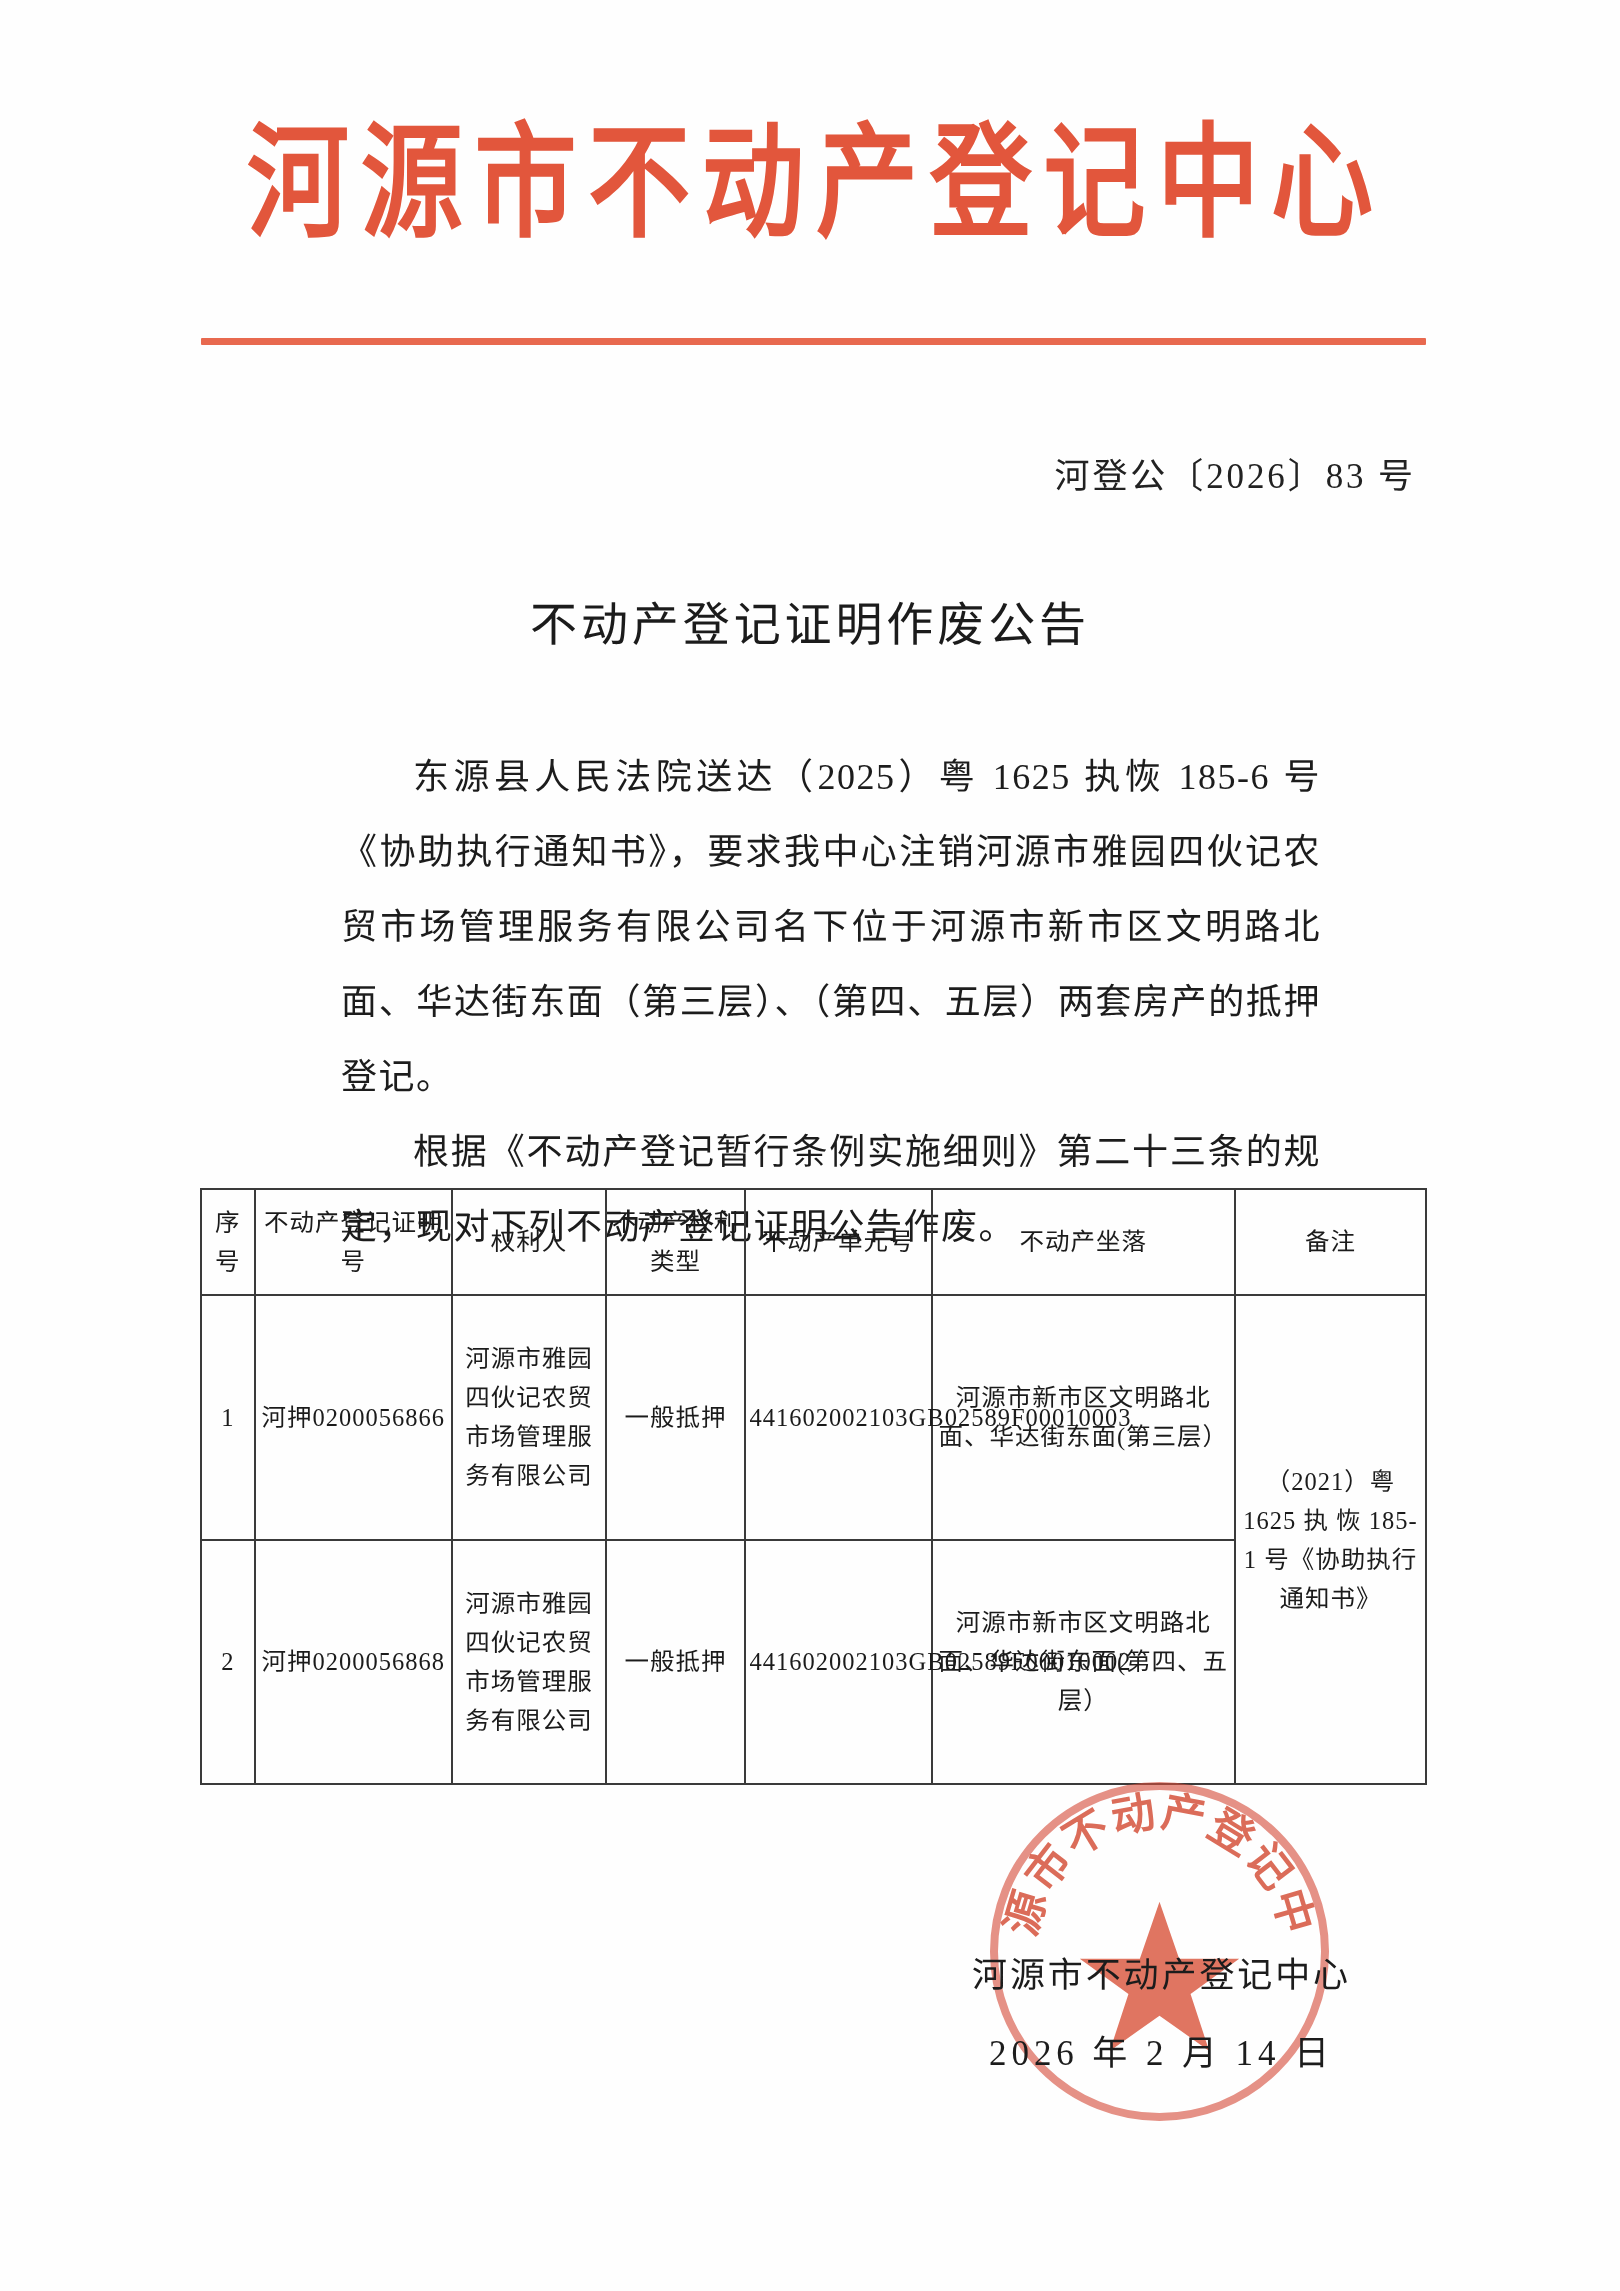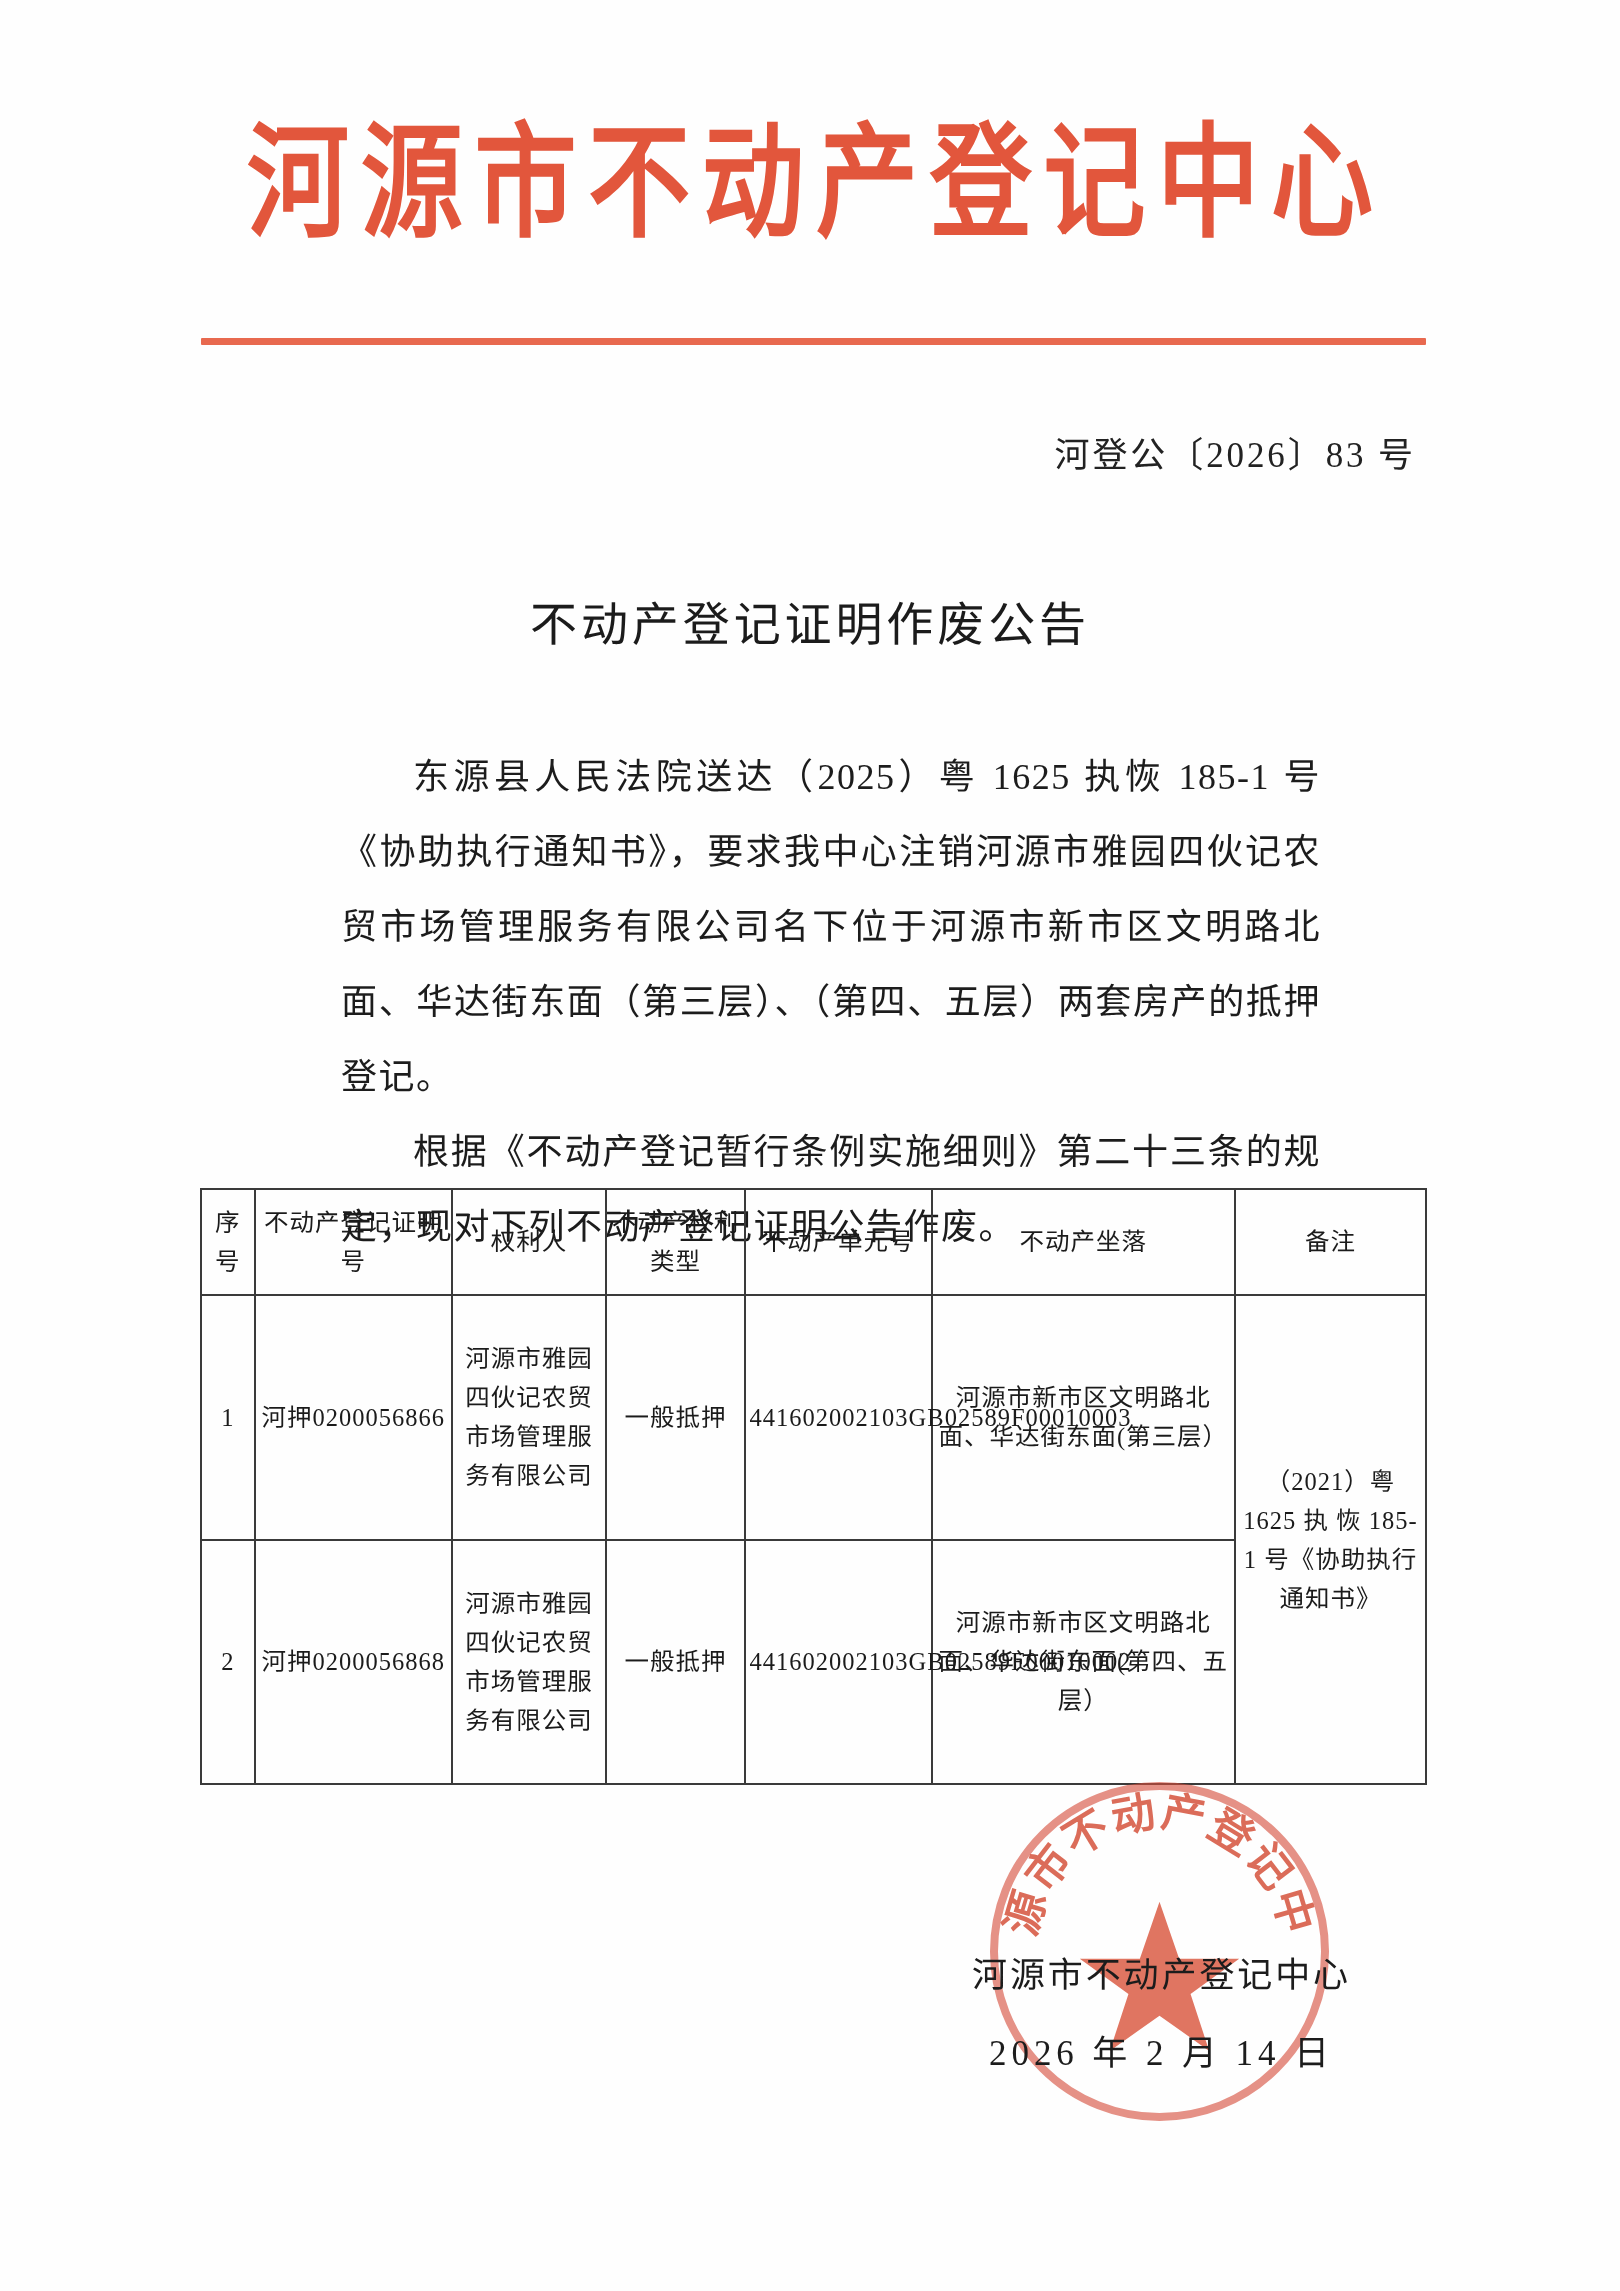--- a/index.html
+++ b/index.html
@@ -48,21 +48,21 @@
     width: 1225px;
     height: 6.9px;
     background: #e8694f;
     border-radius: 1px;
   }
 
   
   .doc-number {
     position: absolute;
     right: 204px;
-    top: 426px;
+    top: 447px;
     font-size: 35px;
     letter-spacing: 2.9px;
     color: #222;
     white-space: nowrap;
   }
 
   
   .doc-title {
     position: absolute;
     left: 0;
@@ -183,21 +183,21 @@
   <div class="masthead">
     <div class="masthead-title">河源市不动产登记中心</div>
   </div>
   <div class="masthead-rule"></div>
 
   <div class="doc-number">河登公〔2026〕83 号</div>
 
   <div class="doc-title">不动产登记证明作废公告</div>
 
   <div class="body-text">
-    <p>东源县人民法院送达（2025）粤 1625 执恢 185-1 号《协助执行通知书》，要求我中心注销河源市雅园四伙记农贸市场管理服务有限公司名下位于河源市新市区文明路北面、华达街东面（第三层）、（第四、五层）两套房产的抵押登记。</p>
+    <p>东源县人民法院送达（2025）粤 1625 执恢 185-6 号《协助执行通知书》，要求我中心注销河源市雅园四伙记农贸市场管理服务有限公司名下位于河源市新市区文明路北面、华达街东面（第三层）、（第四、五层）两套房产的抵押登记。</p>
     <p>根据《不动产登记暂行条例实施细则》第二十三条的规定，现对下列不动产登记证明公告作废。</p>
   </div>
 
   <table class="announce-table">
     <colgroup>
       <col class="col-seq">
       <col class="col-certno">
       <col class="col-owner">
       <col class="col-righttype">
       <col class="col-unitno">

